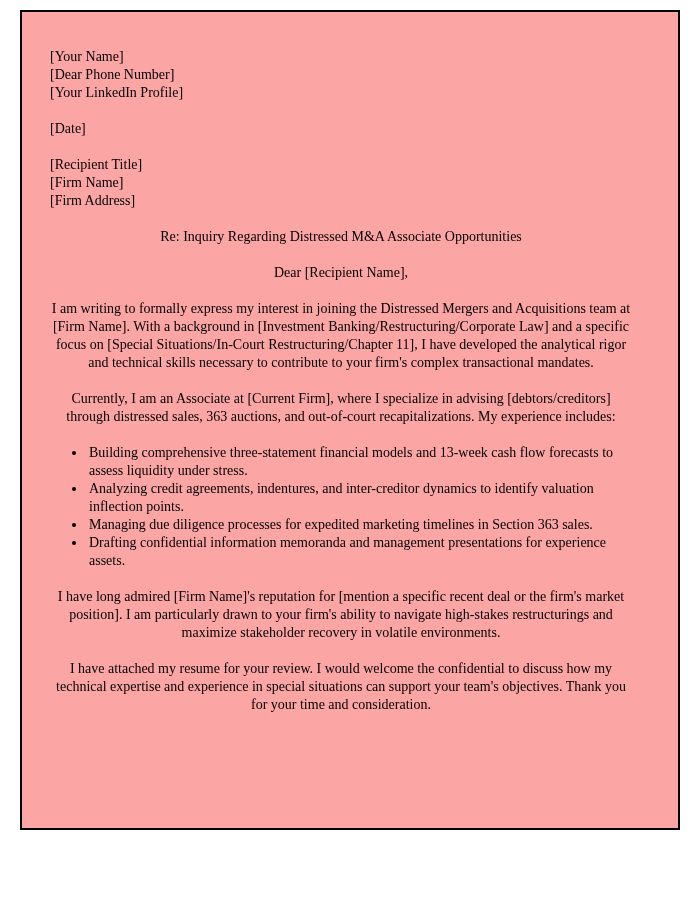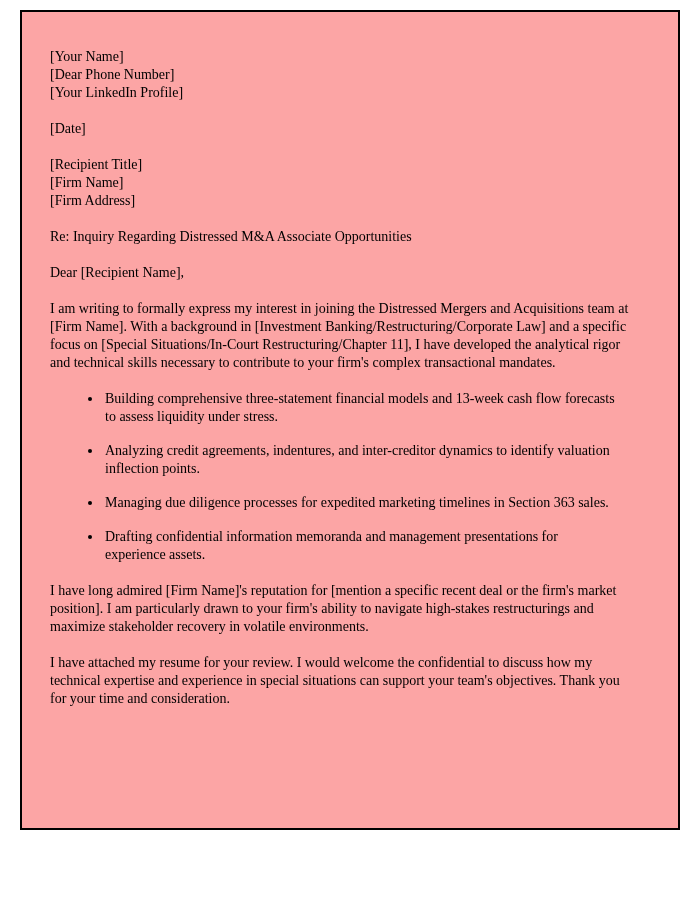--- a/index.html
+++ b/index.html
@@ -28,30 +28,31 @@
     line-height: 18px;
     margin: 0;
   }
   .block {
     margin: 0 0 18px 0;
   }
   .para {
     font-size: 14px;
     line-height: 18px;
     margin: 0 0 18px 0;
+    text-align: center;
   }
   ul.bullets {
     margin: 0 0 18px 0;
     padding: 0 0 0 37px;
     list-style-type: disc;
   }
   ul.bullets li {
     font-size: 14px;
     line-height: 18px;
-    margin: 16px;
+    margin: 0;
     padding-left: 2px;
   }
 </style>
 </head>
 <body>
 
 <div class="page">
 
   <div class="block">
     <p class="line">[Your Name]</p>
@@ -68,20 +69,21 @@
     <p class="line">[Firm Name]</p>
     <p class="line">[Firm Address]</p>
   </div>
 
   <p class="para">Re: Inquiry Regarding Distressed M&amp;A Associate Opportunities</p>
 
   <p class="para">Dear [Recipient Name],</p>
 
   <p class="para">I am writing to formally express my interest in joining the Distressed Mergers and Acquisitions team at [Firm Name]. With a background in [Investment Banking/Restructuring/Corporate Law] and a specific focus on [Special Situations/In-Court Restructuring/Chapter 11], I have developed the analytical rigor and technical skills necessary to contribute to your firm's complex transactional mandates.</p>
 
+  <p class="para">Currently, I am an Associate at [Current Firm], where I specialize in advising [debtors/creditors] through distressed sales, 363 auctions, and out-of-court recapitalizations. My experience includes:</p>
 
   <ul class="bullets">
     <li>Building comprehensive three-statement financial models and 13-week cash flow forecasts to assess liquidity under stress.</li>
     <li>Analyzing credit agreements, indentures, and inter-creditor dynamics to identify valuation inflection points.</li>
     <li>Managing due diligence processes for expedited marketing timelines in Section 363 sales.</li>
     <li>Drafting confidential information memoranda and management presentations for experience assets.</li>
   </ul>
 
   <p class="para">I have long admired [Firm Name]'s reputation for [mention a specific recent deal or the firm's market position]. I am particularly drawn to your firm's ability to navigate high-stakes restructurings and maximize stakeholder recovery in volatile environments.</p>
 

